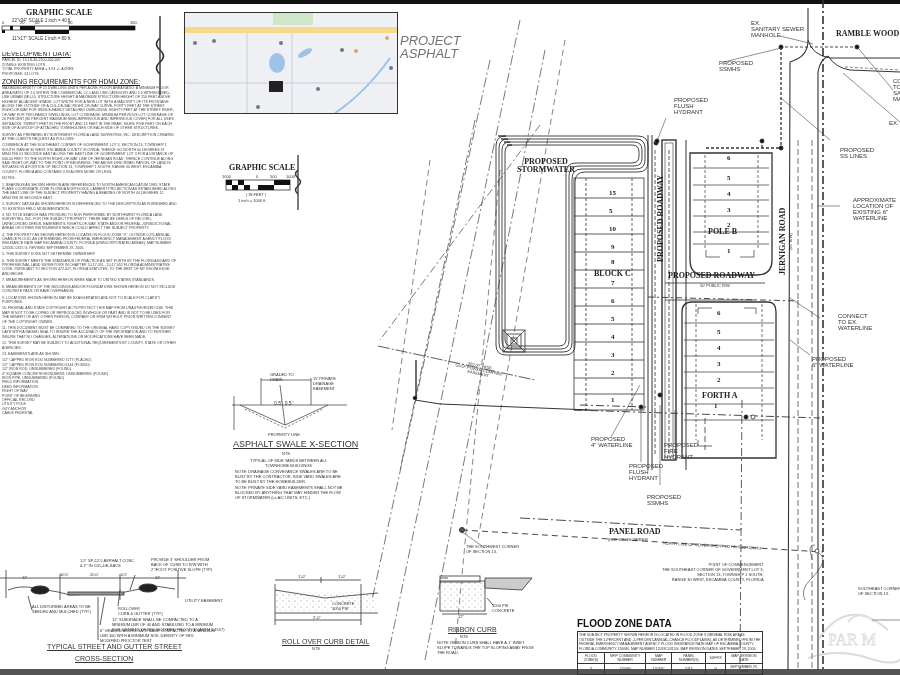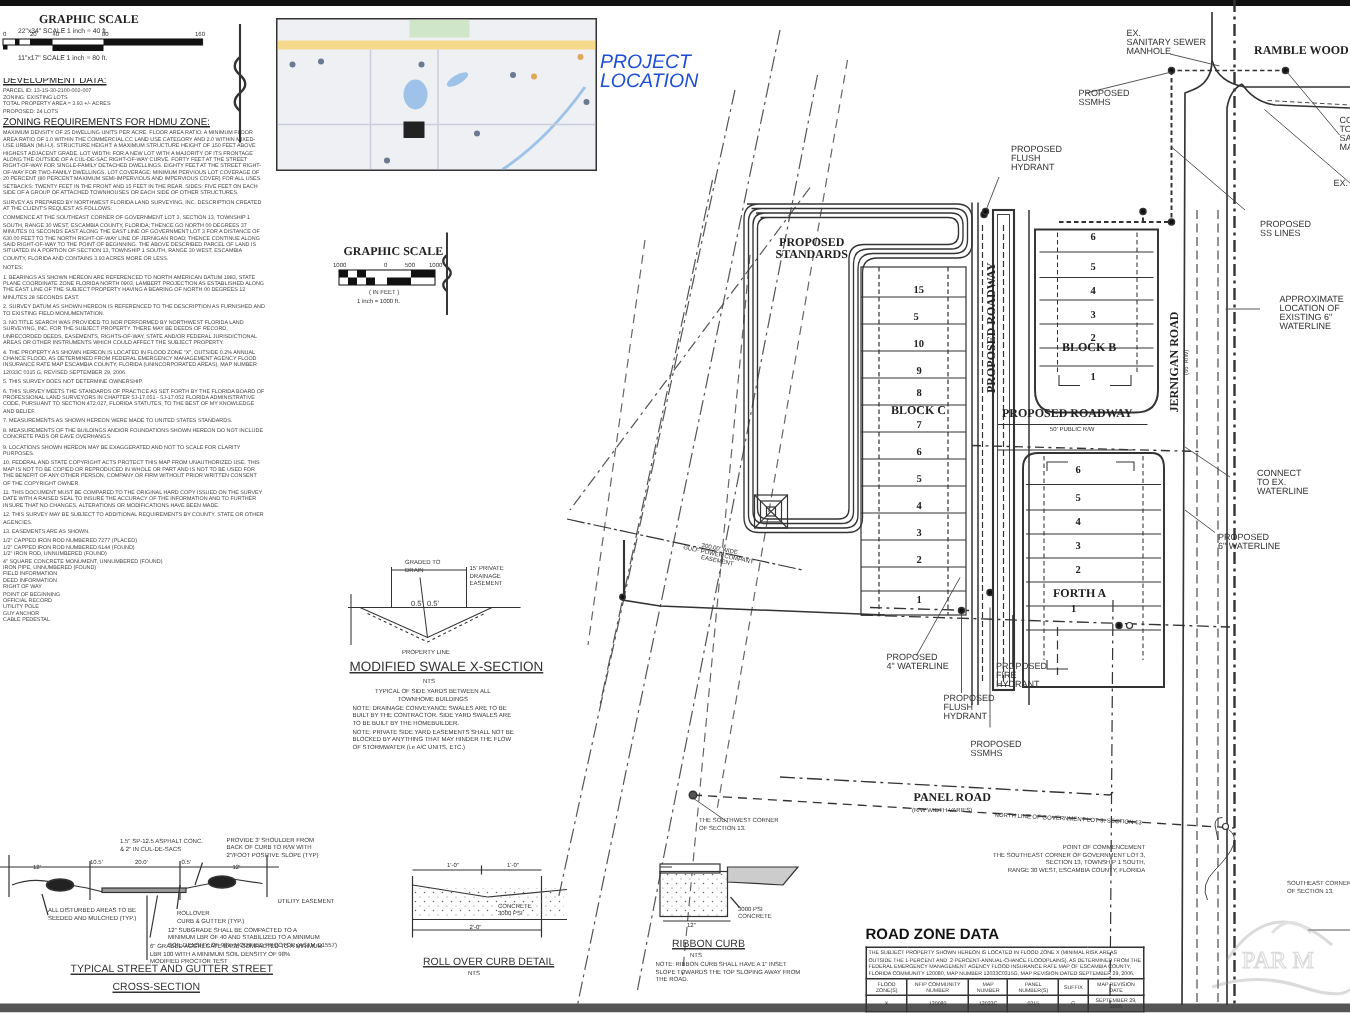--- a/index.html
+++ b/index.html
@@ -4,21 +4,21 @@
 <style>
   html,body{margin:0;padding:0;background:#fff;}
   body{width:900px;height:675px;position:relative;overflow:hidden;font-family:"Liberation Sans",sans-serif;color:#222;}
   .abs{position:absolute;}
   .topbar{left:0;top:0;width:900px;height:4px;background:#111;}
   .botbar{left:0;top:669px;width:900px;height:6px;background:#555;}
   .t{position:absolute;white-space:pre;line-height:1;}
   .serif{font-family:"Liberation Serif",serif;font-weight:bold;}
   .tiny{font-size:4px;color:#333;}
   .small{font-size:6px;color:#333;}
-  .ital{font-style:italic;font-size:13px;color:#1d4ed8;}
+  .ital{font-style:italic;font-size:13px;color:#737373;}
   .notes{position:absolute;left:2px;width:175px;font-size:3.6px;line-height:4.4px;color:#444;overflow:hidden;}
   .notes p{margin:0 0 2px 0;}
   .notes .h{font-size:6.5px;text-decoration:underline;color:#222;margin-bottom:2px;}
   .map{left:184px;top:12px;width:212px;height:100px;border:1.5px solid #333;background:#eef0f4;overflow:hidden;}
   svg{position:absolute;left:0;top:0;}
   .flood{left:577px;top:618px;width:186px;}
   .flood .title{font-size:10px;font-weight:bold;color:#111;}
   .flood table{border-collapse:collapse;width:100%;margin-top:2px;border:1px solid #333;}
   .flood td{border:0.8px solid #333;font-size:3.5px;padding:1px;text-align:center;color:#333;}
   .watermark{left:808px;top:600px;width:95px;height:65px;opacity:0.35;}
@@ -334,34 +334,34 @@
       </g>
     <g stroke="#ccd" stroke-width="1">
         <line x1="62" y1="20" x2="62" y2="100"></line>
         <line x1="107" y1="20" x2="107" y2="100"></line>
         <line x1="0" y1="70" x2="212" y2="70"></line>
       </g>
     <rect x="84" y="68" width="14" height="11" fill="#222"></rect>
   </svg>
 </div>
 <div class="t ital" style="left:400px;top:34px;">PROJECT</div>
-<div class="t ital" style="left:400px;top:47px;">LOCATION</div>
+<div class="t ital" style="left:400px;top:47px;">ASPHALT</div>
 
 <div class="t serif" style="left:229px;top:164px;font-size:8px;">GRAPHIC SCALE</div>
 <div class="t tiny" style="left:222px;top:175px;">1000</div>
 <div class="t tiny" style="left:256px;top:175px;">0</div>
 <div class="t tiny" style="left:270px;top:175px;">500</div>
 <div class="t tiny" style="left:286px;top:175px;">1000</div>
 <div class="t tiny" style="left:246px;top:193px;">( IN FEET )</div>
 <div class="t tiny" style="left:238px;top:199px;">1 inch = 1000 ft.</div>
 
 <div class="t serif" style="left:517px;top:158px;font-size:8px;text-align:center;white-space:pre;">PROPOSED
-STANDARDS</div>
+STORMWATER</div>
 <div class="t serif" style="left:594px;top:270px;font-size:8px;">BLOCK C</div>
-<div class="t serif" style="left:708px;top:228px;font-size:8px;">BLOCK B</div>
+<div class="t serif" style="left:708px;top:228px;font-size:8px;">POLE B</div>
 <div class="t serif" style="left:702px;top:392px;font-size:8px;">FORTH A</div>
 <div class="t serif" style="left:657px;top:262px;font-size:8px;transform:rotate(-90deg);transform-origin:left top;">PROPOSED ROADWAY</div>
 <div class="t serif" style="left:668px;top:272px;font-size:8px;">PROPOSED ROADWAY</div>
 <div class="t tiny" style="left:700px;top:284px;">50' PUBLIC R/W</div>
 <div class="t serif" style="left:779px;top:275px;font-size:8px;transform:rotate(-90deg);transform-origin:left top;">JERNIGAN ROAD</div>
 <div class="t tiny" style="left:789px;top:250px;transform:rotate(-90deg);transform-origin:left top;">(66' R/W)</div>
 <div class="t serif" style="left:609px;top:528px;font-size:8px;">PANEL ROAD</div>
 <div class="t tiny" style="left:608px;top:538px;">(R/W WIDTH VARIES)</div>
 <div class="t serif" style="left:836px;top:30px;font-size:8px;">RAMBLE WOOD D</div>
 <div class="t tiny" style="left:455px;top:364px;transform:rotate(12deg);white-space:pre;text-align:center;">300.00' WIDE
@@ -439,21 +439,21 @@
 OF SECTION 13.</div>
 <div class="t tiny" style="left:663px;top:544px;transform:rotate(3deg);">NORTH LINE OF GOVERNMENT LOT 3, SECTION 13</div>
 
 <div class="t tiny" style="left:270px;top:372px;line-height:5px;">GRADED TO
 DRAIN</div>
 <div class="t tiny" style="left:313px;top:376px;line-height:5px;">15' PRIVATE
 DRAINAGE
 EASEMENT</div>
 <div class="t tiny" style="left:274px;top:401px;font-size:5px;">0.5'  0.5'</div>
 <div class="t tiny" style="left:268px;top:433px;">PROPERTY LINE</div>
-<div class="t" style="left:233px;top:440px;font-size:9px;text-decoration:underline;color:#333;">MODIFIED SWALE X-SECTION</div>
+<div class="t" style="left:233px;top:440px;font-size:9px;text-decoration:underline;color:#333;">ASPHALT SWALE X-SECTION</div>
 <div class="t tiny" style="left:282px;top:452px;">NTS</div>
 <div class="t tiny" style="left:250px;top:458px;line-height:5px;text-align:center;">TYPICAL OF SIDE YARDS BETWEEN ALL
 TOWNHOME BUILDINGS</div>
 <div class="t tiny" style="left:235px;top:469px;line-height:5px;">NOTE: DRAINAGE CONVEYANCE SWALES ARE TO BE
 BUILT BY THE CONTRACTOR. SIDE YARD SWALES ARE
 TO BE BUILT BY THE HOMEBUILDER.</div>
 <div class="t tiny" style="left:235px;top:485px;line-height:5px;">NOTE: PRIVATE SIDE YARD EASEMENTS SHALL NOT BE
 BLOCKED BY ANYTHING THAT MAY HINDER THE FLOW
 OF STORMWATER (i.e A/C UNITS, ETC.)</div>
 
@@ -492,21 +492,21 @@
 <div class="t tiny" style="left:492px;top:603px;line-height:5px;">3000 PSI
 CONCRETE</div>
 <div class="t tiny" style="left:458px;top:615px;">12"</div>
 <div class="t" style="left:448px;top:626px;font-size:7px;text-decoration:underline;color:#333;">RIBBON CURB</div>
 <div class="t tiny" style="left:460px;top:635px;">NTS</div>
 <div class="t tiny" style="left:437px;top:640px;line-height:5px;">NOTE: RIBBON CURB SHALL HAVE A 1" INSET
 SLOPE TOWARDS THE TOP SLOPING AWAY FROM
 THE ROAD.</div>
 
 <div class="abs flood">
-  <div class="title">ROAD ZONE DATA</div>
+  <div class="title">FLOOD ZONE DATA</div>
   <table>
     <tbody>
         <tr>
           <td colspan="6" style="text-align:left;line-height:4.5px;">THE SUBJECT PROPERTY SHOWN HEREON IS LOCATED IN FLOOD ZONE X (MINIMAL RISK AREAS OUTSIDE THE 1-PERCENT AND .2-PERCENT-ANNUAL-CHANCE FLOODPLAINS), AS DETERMINED FROM THE FEDERAL EMERGENCY MANAGEMENT AGENCY FLOOD INSURANCE RATE MAP OF ESCAMBIA COUNTY, FLORIDA COMMUNITY 120080, MAP NUMBER 12033C0315G, MAP REVISION DATED SEPTEMBER 29, 2006.</td>
         </tr>
     <tr>
       <td>FLOOD ZONE(S)</td>
       <td>NFIP COMMUNITY NUMBER</td>
       <td>MAP NUMBER</td>
       <td>PANEL NUMBER(S)</td>

